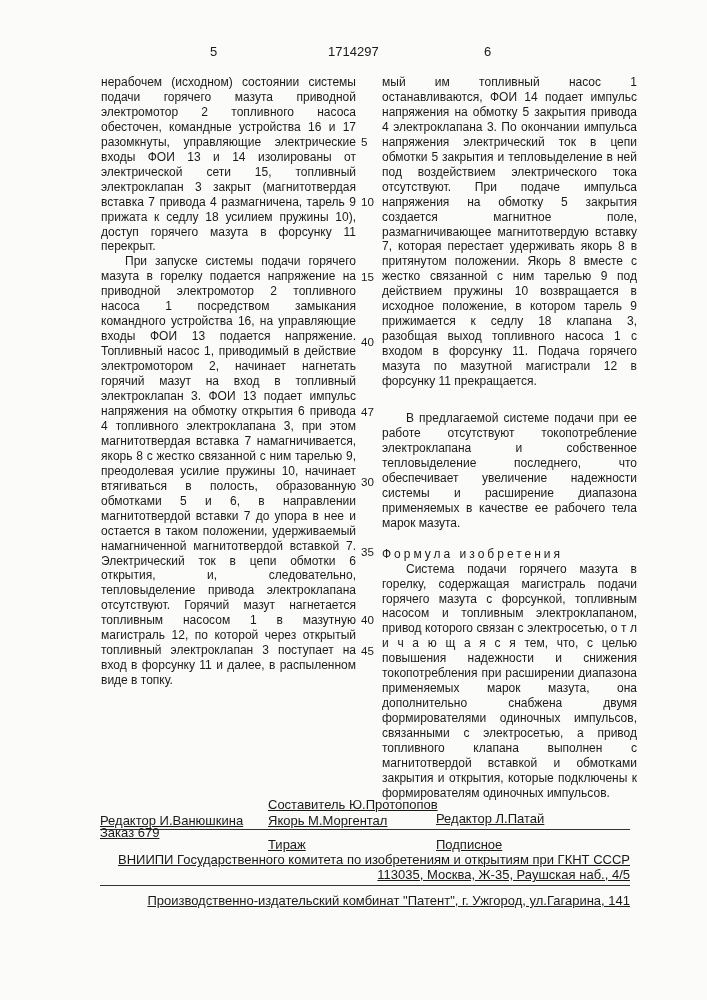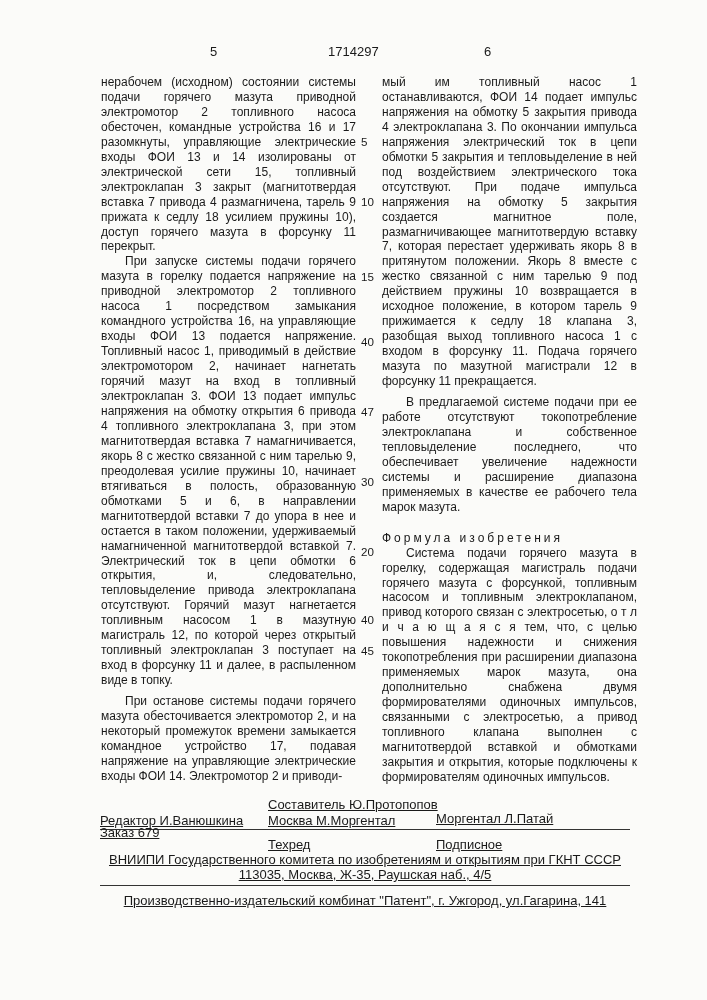--- a/index.html
+++ b/index.html
@@ -9,61 +9,60 @@
   }
   .hdr { position:absolute; top:44px; font-size:13px; }
   #pg-left { left:210px; }
   #pg-num { left:328px; }
   #pg-right { left:484px; }
   .col { position:absolute; top:75px; width:255px; font-size:12px; line-height:14.95px; }
   #col-left { left:101px; }
   #col-right { left:382px; }
   .col p { margin:0; text-align:justify; text-align-last:left; }
   .col p.ind { text-indent:24px; }
-  .col p.gap { margin-top:6px; }
+  .col p.gap { margin-top:22px; }
   .heading { text-align:center; letter-spacing:3px; margin:16px 0 0 0 !important; }
   .lnum { position:absolute; left:361px; font-size:11.6px; width:20px; text-align:left; }
   .footer-line { position:absolute; font-size:13px; white-space:nowrap;text-decoration:underline; }
   .rule { position:absolute; left:100px; width:530px; height:1px; background:#333; }
-  .center { text-align:center; left:100px; width:530px; }
+  .center { text-align:right; left:100px; width:530px; }
 </style>
 </head>
 <body>
 
 <div class="hdr" id="pg-left">5</div>
 <div class="hdr" id="pg-num">1714297</div>
 <div class="hdr" id="pg-right">6</div>
 
 <div class="col" id="col-left">
   <p>нерабочем (исходном) состоянии системы подачи горячего мазута приводной электромотор 2 топливного насоса обесточен, командные устройства 16 и 17 разомкнуты, управляющие электрические входы ФОИ 13 и 14 изолированы от электрической сети 15, топливный электроклапан 3 закрыт (магнитотвердая вставка 7 привода 4 размагничена, тарель 9 прижата к седлу 18 усилием пружины 10), доступ горячего мазута в форсунку 11 перекрыт.</p>
   <p class="ind">При запуске системы подачи горячего мазута в горелку подается напряжение на приводной электромотор 2 топливного насоса 1 посредством замыкания командного устройства 16, на управляющие входы ФОИ 13 подается напряжение. Топливный насос 1, приводимый в действие электромотором 2, начинает нагнетать горячий мазут на вход в топливный электроклапан 3. ФОИ 13 подает импульс напряжения на обмотку открытия 6 привода 4 топливного электроклапана 3, при этом магнитотвердая вставка 7 намагничивается, якорь 8 с жестко связанной с ним тарелью 9, преодолевая усилие пружины 10, начинает втягиваться в полость, образованную обмотками 5 и 6, в направлении магнитотвердой вставки 7 до упора в нее и остается в таком положении, удерживаемый намагниченной магнитотвердой вставкой 7. Электрический ток в цепи обмотки 6 открытия, и, следовательно, тепловыделение привода электроклапана отсутствуют. Горячий мазут нагнетается топливным насосом 1 в мазутную магистраль 12, по которой через открытый топливный электроклапан 3 поступает на вход в форсунку 11 и далее, в распыленном виде в топку.</p>
-  <p class="ind gap">При останове системы подачи горячего мазута обесточивается электромотор 2, и на некоторый промежуток времени замыкается командное устройство 17, подавая напряжение на управляющие электрические входы ФОИ 14. Электромотор 2 и приводи-</p>
 </div>
 
 <div class="col" id="col-right">
   <p>мый им топливный насос 1 останавливаются, ФОИ 14 подает импульс напряжения на обмотку 5 закрытия привода 4 электроклапана 3. По окончании импульса напряжения электрический ток в цепи обмотки 5 закрытия и тепловыделение в ней под воздействием электрического тока отсутствуют. При подаче импульса напряжения на обмотку 5 закрытия создается магнитное поле, размагничивающее магнитотвердую вставку 7, которая перестает удерживать якорь 8 в притянутом положении. Якорь 8 вместе с жестко связанной с ним тарелью 9 под действием пружины 10 возвращается в исходное положение, в котором тарель 9 прижимается к седлу 18 клапана 3, разобщая выход топливного насоса 1 с входом в форсунку 11. Подача горячего мазута по мазутной магистрали 12 в форсунку 11 прекращается.</p>
   <p class="ind gap">В предлагаемой системе подачи при ее работе отсутствуют токопотребление электроклапана и собственное тепловыделение последнего, что обеспечивает увеличение надежности системы и расширение диапазона применяемых в качестве ее рабочего тела марок мазута.</p>
   <p class="heading">Формула изобретения</p>
   <p class="ind">Система подачи горячего мазута в горелку, содержащая магистраль подачи горячего мазута с форсункой, топливным насосом и топливным электроклапаном, привод которого связан с электросетью, о т л и ч а ю щ а я с я тем, что, с целью повышения надежности и снижения токопотребления при расширении диапазона применяемых марок мазута, она дополнительно снабжена двумя формирователями одиночных импульсов, связанными с электросетью, а привод топливного клапана выполнен с магнитотвердой вставкой и обмотками закрытия и открытия, которые подключены к формирователям одиночных импульсов.</p>
 </div>
 
 <div class="lnum" style="top:135px">5</div>
 <div class="lnum" style="top:195px">10</div>
 <div class="lnum" style="top:270px">15</div>
 <div class="lnum" style="top:335px">40</div>
 <div class="lnum" style="top:405px">47</div>
 <div class="lnum" style="top:475px">30</div>
-<div class="lnum" style="top:545px">20</div>
+<div class="lnum" style="top:545px">35</div>
 <div class="lnum" style="top:613px">40</div>
 <div class="lnum" style="top:644px">45</div>
 
 <div class="footer-line" style="left:268px; top:797px">Составитель Ю.Протопопов</div>
 <div class="footer-line" style="left:100px; top:813px">Редактор И.Ванюшкина</div>
-<div class="footer-line" style="left:268px; top:813px">Москва М.Моргентал</div>
-<div class="footer-line" style="left:436px; top:811px">Моргентал Л.Патай</div>
+<div class="footer-line" style="left:268px; top:813px">Якорь М.Моргентал</div>
+<div class="footer-line" style="left:436px; top:811px">Редактор Л.Патай</div>
 <div class="rule" style="top:829px"></div>
 <div class="footer-line" style="left:100px; top:825px">Заказ 679</div>
-<div class="footer-line" style="left:268px; top:837px">Техред</div>
+<div class="footer-line" style="left:268px; top:837px">Тираж</div>
 <div class="footer-line" style="left:436px; top:837px">Подписное</div>
 <div class="footer-line center" style="top:852px">ВНИИПИ Государственного комитета по изобретениям и открытиям при ГКНТ СССР</div>
 <div class="footer-line center" style="top:867px">113035, Москва, Ж-35, Раушская наб., 4/5</div>
 <div class="rule" style="top:885px"></div>
 <div class="footer-line center" style="top:893px">Производственно-издательский комбинат "Патент", г. Ужгород, ул.Гагарина, 141</div>
 
 </body></html>

